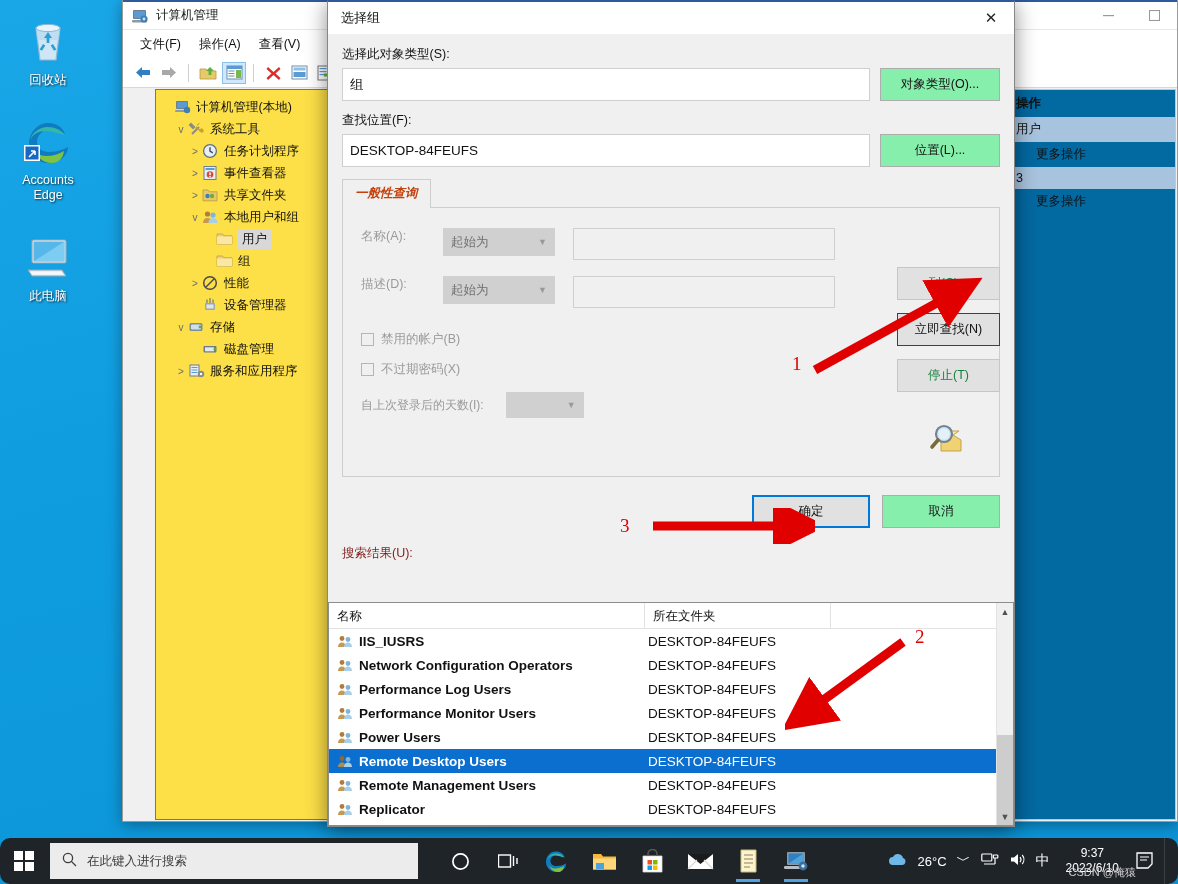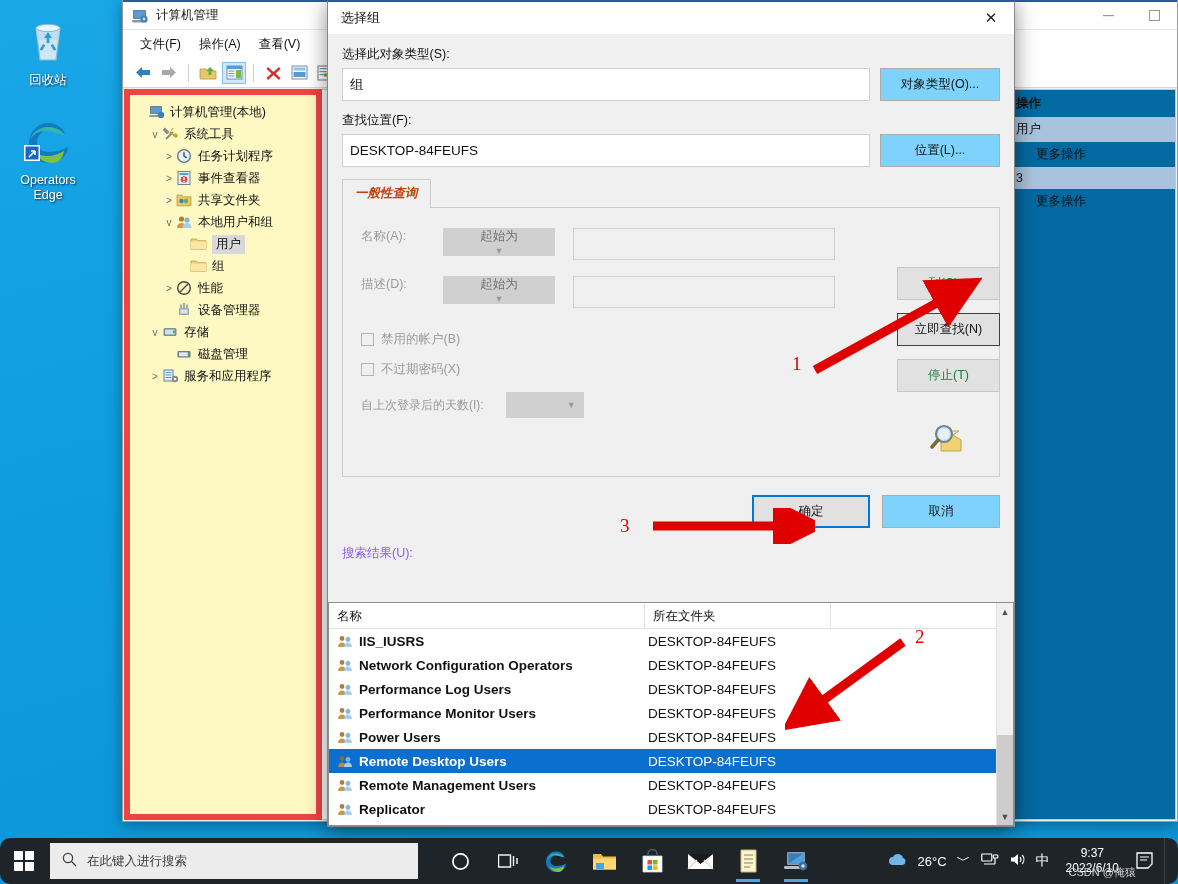--- a/index.html
+++ b/index.html
@@ -44,22 +44,22 @@
   }
   #cmwin .menubar span { padding: 3px 9px; }
   #cmwin .toolbar {
     height: 30px; background:#fff; display:flex; align-items:center;
     padding-left: 8px; gap: 2px; border-bottom: 1px solid #d8d8d8;
   }
   #cmwin .tb-sep { width:1px; height:18px; background:#cfcfcf; margin: 0 5px; }
   #cmwin .tb-ico { width: 24px; height:22px; display:flex; align-items:center; justify-content:center; }
   #cmwin .body { flex: 1; display: flex; background:#f0f0f0; padding: 1px; }
   #cmwin .tree {
-    width: 198px; background:#fef9c3; border:6px solid #ef4444;
-    padding: 6px 0 0 4px; font-size: 12.5px; color:#111; overflow: hidden;
+    width: 198px; background:#fde047; border:1px solid #ef4444;
+    padding: 6px 0 0 4px; font-size: 12.5px; color:#111; overflow: hidden; margin-left: 31px;
   }
   .tnode { display:flex; align-items:center; height:22px; white-space:nowrap; }
   .tnode .exp { width: 14px; text-align:center; color:#6b6b6b; font-size: 10px; flex:none;}
   .tnode .ti { width:18px; height:16px; margin-right:4px; flex:none; }
   .tnode.sel .lbl { background:#d8d8d8; padding: 1px 4px; }
   #cmwin .center { flex: 1; background:#fff; border:1px solid #c6c6c6; border-left:none; }
   #cmwin .actions { width: 168px; background:#0369a1; border:1px solid #c6c6c6; border-left:none; }
   .act-head { font-weight: bold; font-size: 12.5px; padding: 5px 8px; color:#111; }
   .act-group { background:#a8c3de; font-size:12.5px; padding:4px 8px; color:#111; }
   .act-item { font-size:12.5px; padding:4px 8px 4px 28px; color:#111; }
@@ -79,42 +79,42 @@
     align-items:center; justify-content:center; font-size:15px; color:#222;
   }
   #dlg .dbody { flex:1; padding: 12px 14px 0 14px; position:relative; }
   .lbl-s { font-size: 12.5px; color:#111; margin-bottom: 5px; display:block; }
   .row { display:flex; gap: 10px; align-items:flex-start; margin-bottom: 11px; }
   .tbox {
     flex:1; height: 33px; background:#fff; border:1px solid #cfcfcf;
     font-size: 13.5px; color:#111; padding: 0 7px; line-height: 31px;
   }
   .btn {
-    background:#7dd3fc; border:1px solid #adadad; font-size: 12.5px;
+    background:#86efac; border:1px solid #adadad; font-size: 12.5px;
     color:#111; height: 33px; min-width: 118px; cursor:default;
     display:flex; align-items:center; justify-content:center;
   }
   .btn.dis { color:#15803d; background:#e1e1e1; border-color:#c6c6c6; }
   
   .tabstrip { display:flex; margin-top: 4px; }
   .tab {
     background:#f0f0f0; border:1px solid #cdcdcd; border-bottom:none;
     padding: 5px 12px 6px; font-size:12.5px; color:#c2410c; font-weight: bold;
     position: relative; top: 1px; z-index:2;font-style:italic;
   }
   .panel {
     border:1px solid #cdcdcd; background:#f0f0f0; height: 270px;
     padding: 20px 18px 0 18px; position:relative;
   }
   .frow { display:flex; margin-bottom: 16px; }
   .flabel { width: 82px; font-size: 12.5px; color:#9a9a9a; }
   .combo {
     width: 112px; height: 28px; background:#d0d0d0; border: none;
     font-size: 12.5px; color:#6f6f6f; display:flex; align-items:center;
-    padding: 0 8px; position:relative;flex-direction:column;
+    padding: 0 8px; position:relative;
   }
   .combo .cv { flex:1; }
   .combo .carr { color:#9a9a9a; font-size: 9px; }
   .finput {
     margin-left: 18px; width: 262px; height: 32px; background:#f0f0f0;
     border:1px solid #cfcfcf;
   }
   .chk { display:flex; align-items:center; margin-bottom: 13px; font-size: 12.5px; color:#9a9a9a; }
   .chk .box { width:13px; height:13px; border:1px solid #b5b5b5; background:#f0f0f0; margin-right:7px; }
   .daysrow { display:flex; align-items:center; margin-top: 14px; }
@@ -129,21 +129,21 @@
     display:flex; flex-direction:column; gap: 13px; align-items:center;
   }
   .rightcol .btn { width: 103px; min-width:0; }
   .btn.focus { border: 1px solid #404040; background:#e1e1e1; }
   .okrow {
     display:flex; justify-content:flex-end; gap: 12px;
     margin-top: 18px; padding-right: 0px;
   }
   .btn.primary { width: 98px; border: 2px solid #0078d7; background:#e1e1e1; }
   .btn.wide { width: 98px; }
-  .results-label { margin-top: 17px; font-size:12.5px; color:#8b5cf6; }
+  .results-label { margin-top: 17px; font-size:12.5px; color:#7f1d1d; }
   .listbox {
     position:absolute; left: 0; right: 0; bottom: 0; top: 568px;
     background:#fff; border:1px solid #8d8d8d; overflow:hidden;
   }
   .lb-head { display:flex; height: 26px; border-bottom:1px solid #e2e2e2; background:#fff; }
   .lb-head div {
     font-size: 12.5px; color:#111; padding: 5px 0 0 8px;
     border-right:1px solid #e2e2e2; height:26px;
   }
   .lb-head .c1 { width: 316px; }
@@ -217,24 +217,36 @@
     <span class="gl">
       <svg width="56" height="56" viewBox="0 0 56 56">
         <path d="M48 33c0 9-9 16-20 16S9 41 9 30 17 9 28 9c9 0 16 5 17 12-3-4-8-6-13-6-9 0-15 6-15 13 0 6 5 10 12 10 9 0 15-3 19-5z" fill="#0f7cc0"></path>
         <path d="M45 21c-4-5-10-8-17-8-9 0-16 6-18 13 3-6 9-9 15-9 8 0 14 3 20 4z" fill="#35b6a8"></path>
         <path d="M44 37c-5 3-11 5-18 5-6 0-10-3-11-7 1 8 8 14 17 14 6 0 11-4 12-12z" fill="#7ec344"></path>
         <rect x="4" y="31" width="16" height="16" fill="#fff"></rect>
         <rect x="5.5" y="32.5" width="13" height="13" fill="#1668c2"></rect>
         <path d="M9 43 l6-6 m0 0 h-4 m4 0 v4" stroke="#fff" stroke-width="1.6" fill="none"></path>
       </svg>
     </span>
-    <span>Operators</span><br>
+    <span>Accounts</span><br>
     <span>Edge</span>
   </div>
 
+  <div class="desk-icon" style="left:0px; top:230px;">
+    <span class="gl">
+      <svg width="56" height="56" viewBox="0 0 56 56">
+        <rect x="12" y="10" width="34" height="23" rx="1.5" fill="#e9eff4" stroke="#8fa6b5" stroke-width="1.2"></rect>
+        <path d="M13.5 11.5 H44.5 V31.5 H13.5 Z" fill="#56b8ea"></path>
+        <path d="M13.5 31.5 L44.5 11.5 V31.5 Z" fill="#8fd4f5" opacity=".7"></path>
+        <path d="M8 40 h34 l4 6 H12 Z" fill="#dde6ec" stroke="#8fa6b5" stroke-width="1"></path>
+        <path d="M10 41.5 h31 l2.5 3.2 H12 Z" fill="#f4f8fa"></path>
+      </svg>
+    </span>
+    <span>此电脑</span>
+  </div>
 
   <div id="cmwin">
 
     <div class="titlebar">
       <span class="t-ico">
         <svg width="18" height="18" viewBox="0 0 18 18">
           <rect x="2" y="3" width="13" height="9" rx="1" fill="#6e7e8c"></rect>
           <rect x="3" y="4" width="11" height="7" fill="#5b9bd5"></rect>
           <rect x="1" y="13" width="15" height="2.4" rx="1" fill="#8a9aa8"></rect>
           <circle cx="13" cy="12" r="3.6" fill="#3e7fb5"></circle>

